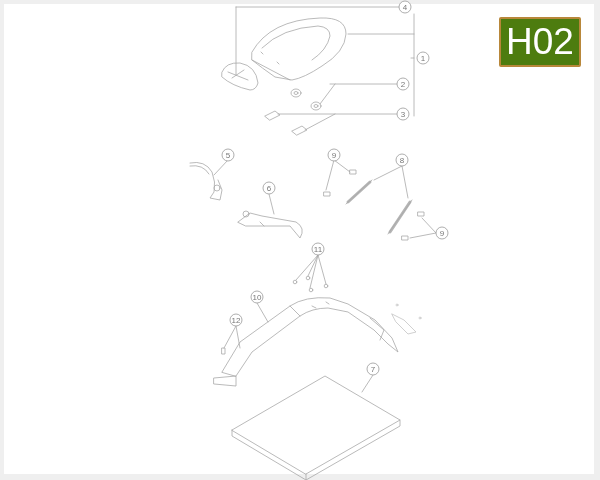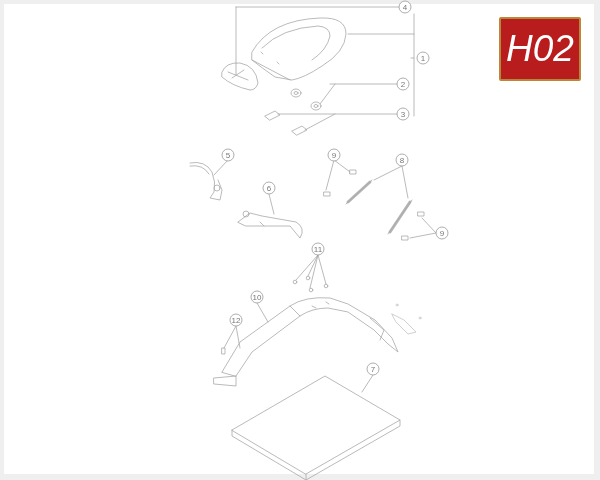--- a/index.html
+++ b/index.html
@@ -7,25 +7,25 @@
     width: 600px; height: 480px; overflow: hidden;
     background: #efefef;
     font-family: "Liberation Sans", sans-serif;
   }
   .frame {
     position: absolute; left: 4px; top: 4px; width: 590px; height: 470px;
     background: #ffffff;
   }
   .diagram { position: absolute; left: 0; top: 0; width: 600px; height: 480px; }
   .badge {
-    position: absolute; left: 499px; top: 17px; width: 82px; height: 64px;
-    background: #b91c1c; border: 2px solid #b8873a; border-radius: 2px;
+    position: absolute; left: 499px; top: 17px; width: 82px; height: 50px;
+    background: #4d7c0f; border: 2px solid #b8873a; border-radius: 2px;
     box-sizing: border-box; color: #ffffff;
     display: flex; align-items: center; justify-content: center;
-    font-size: 37px; letter-spacing: 0px; font-style: italic;
+    font-size: 37px; letter-spacing: 0px;
   }
   .callout text {
     font-family: "Liberation Sans", sans-serif; font-size: 8px; fill: #777;
   }
 </style>
 </head>
 <body>
 
 <div class="frame"></div>
 

